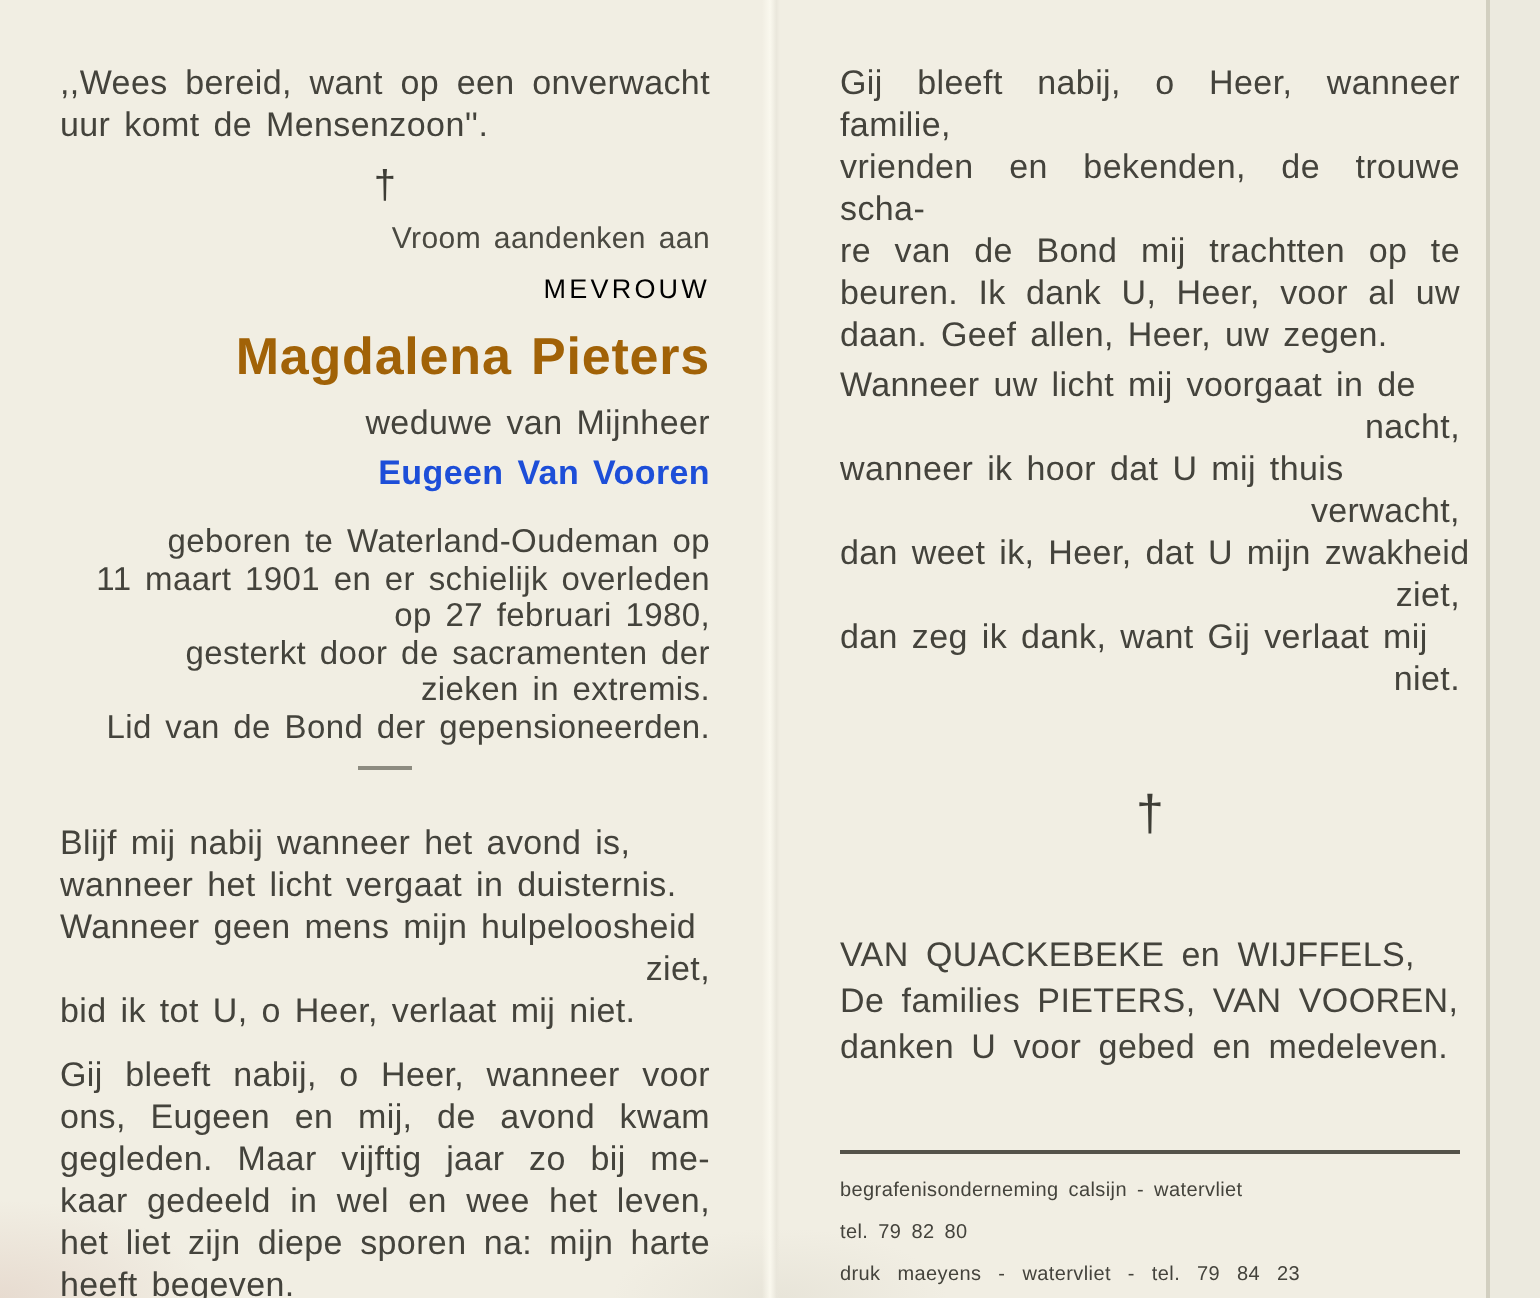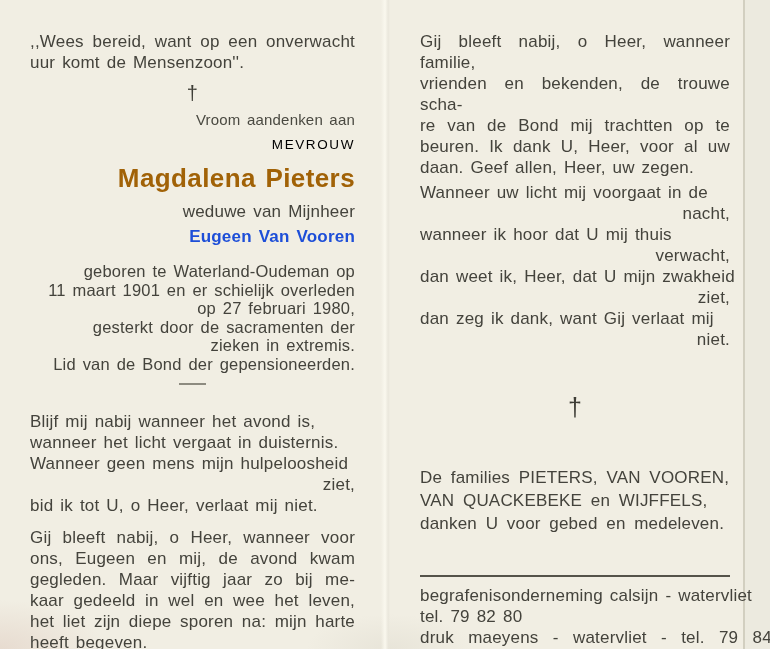--- a/index.html
+++ b/index.html
@@ -52,21 +52,21 @@
   .life{margin-top:15px;}
   .life .ln{line-height:18.5px;font-size:16.5px;}
   .divider{width:27px;height:2px;background:#8d8b80;margin:10px auto 0 auto;}
   .poem1{margin-top:26px;}
   .para2{margin-top:11px;}
   .poem2{margin-top:4px;}
   .families{margin-top:46px;}
   .families .ln{line-height:23px;word-spacing:0.22em;}
   .footer{margin-top:40px;}
   .rule{height:0;border-top:2px solid #55534a;margin-bottom:8px;}
-  .footer .ln{line-height:21px;font-size:17px;}
+  .footer .ln{line-height:21px;font-size:10px;}
   .footer .spread{word-spacing:0.55em;}
 </style>
 </head>
 <body>
 
 <div class="scan">
   <div class="card"></div>
   <div class="fold"></div>
 
   <div class="page page-left">
@@ -129,22 +129,22 @@
       <div class="ln r">verwacht,</div>
       <div class="ln">dan weet ik, Heer, dat U mijn zwakheid</div>
       <div class="ln r">ziet,</div>
       <div class="ln">dan zeg ik dank, want Gij verlaat mij</div>
       <div class="ln r">niet.</div>
     </div>
 
     <div class="cross cross-right">†</div>
 
     <div class="families">
+      <div class="ln">VAN QUACKEBEKE en WIJFFELS,</div>
       <div class="ln">De families PIETERS, VAN VOOREN,</div>
-      <div class="ln">VAN QUACKEBEKE en WIJFFELS,</div>
       <div class="ln">danken U voor gebed en medeleven.</div>
     </div>
 
     <div class="footer">
       <div class="rule"></div>
       <div class="ln">begrafenisonderneming calsijn - watervliet</div>
       <div class="ln">tel. 79 82 80</div>
       <div class="ln spread">druk maeyens - watervliet - tel. 79 84 23</div>
     </div>
   </div>

